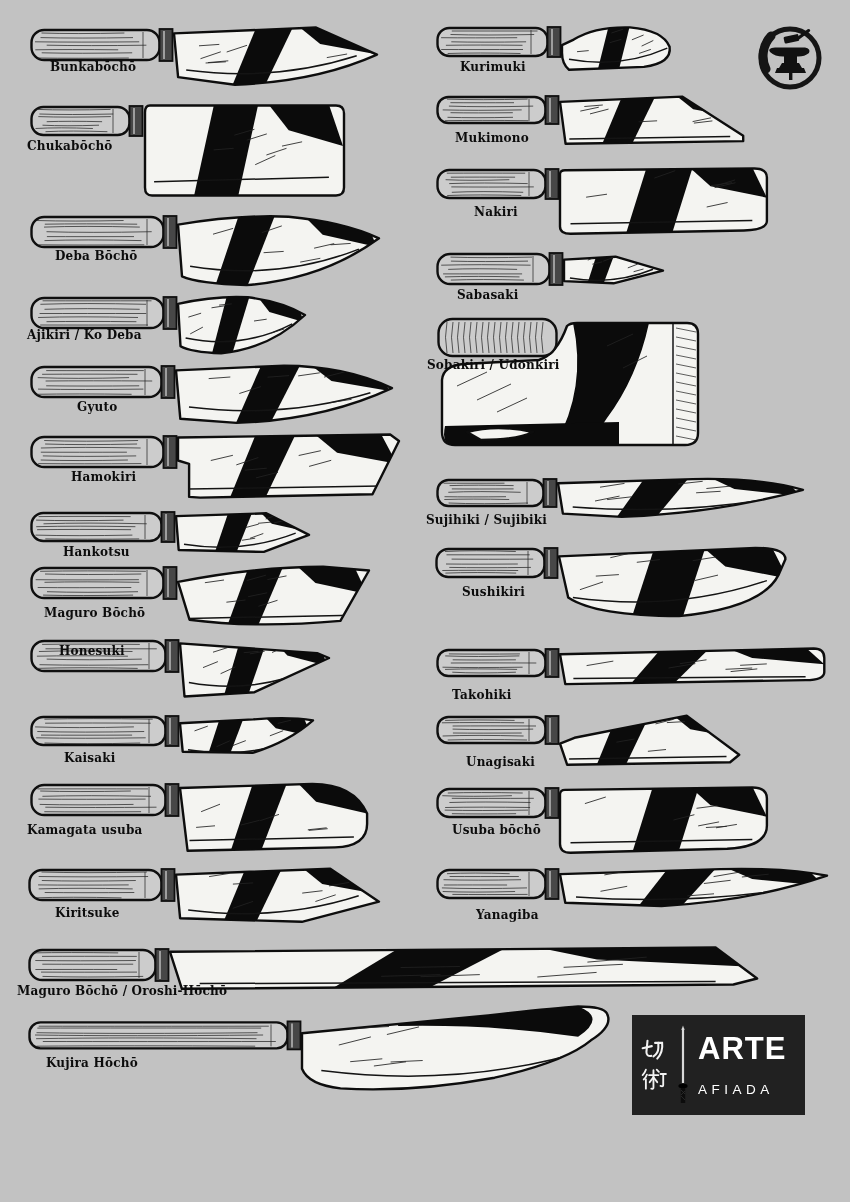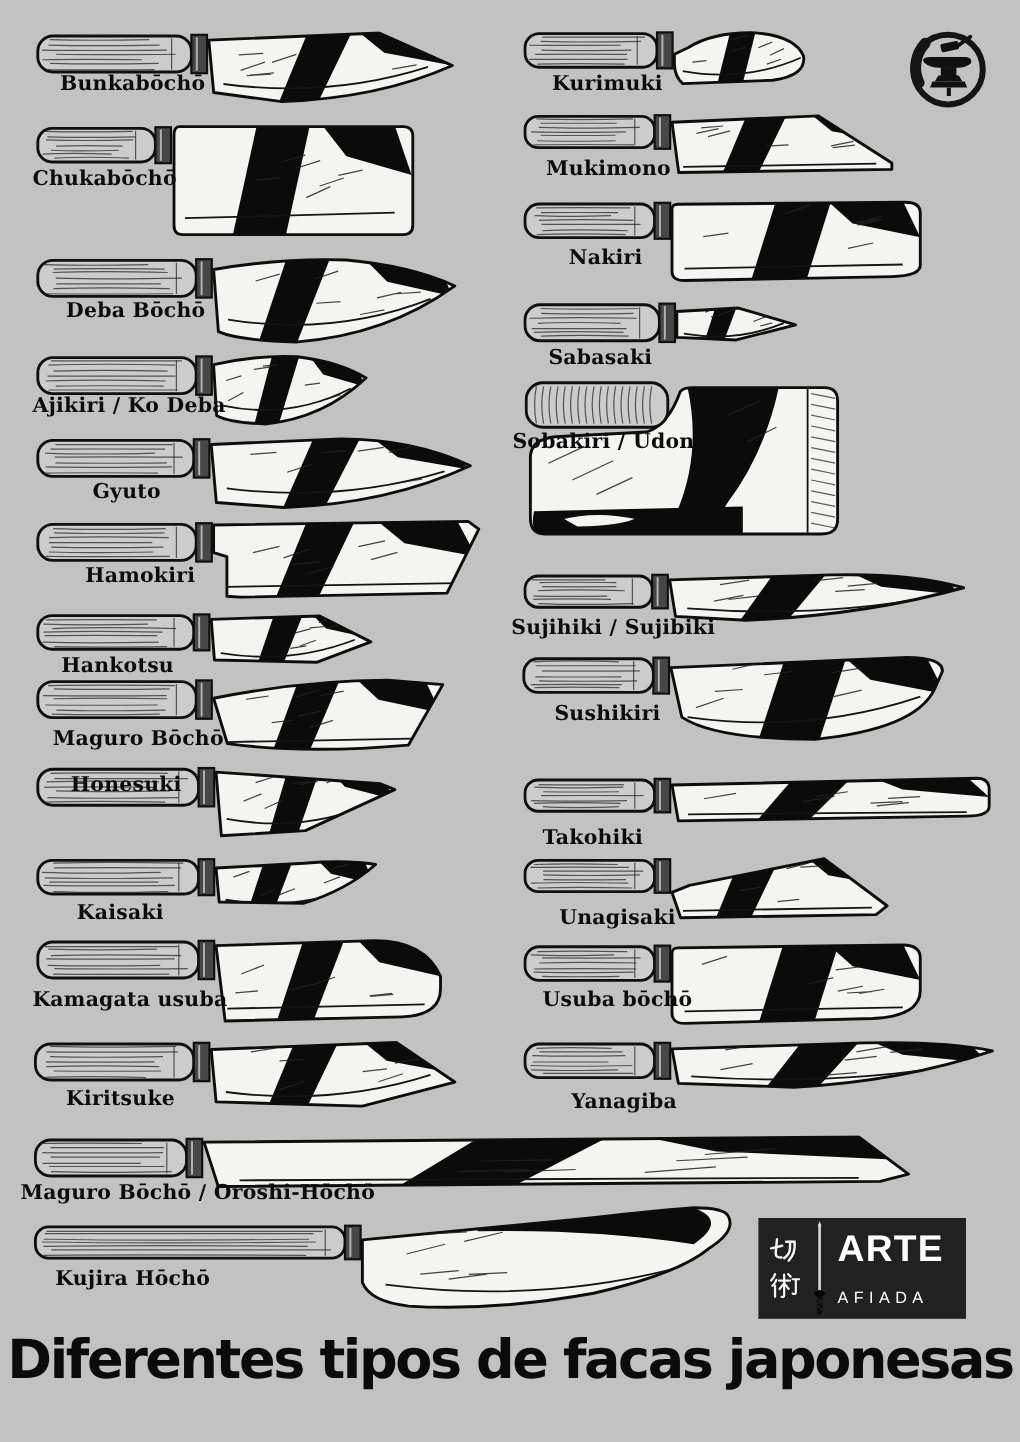--- a/index.html
+++ b/index.html
@@ -1,29 +1,29 @@
 <!DOCTYPE html>
 <html><head>
 <meta charset="utf-8">
 <style>
   html,body{margin:0;padding:0;background:#c2c2c2;}
   #poster{position:relative;width:850px;height:1202px;background:#c2c2c2;overflow:hidden;
           font-family:"DejaVu Serif",serif;}
   .knife{position:absolute;}
   .klabel{position:absolute;font-family:"DejaVu Serif",serif;font-weight:bold;
-          font-size:17px;color:#0c0c0c;white-space:nowrap;letter-spacing:.2px;}
+          font-size:12px;color:#0c0c0c;white-space:nowrap;letter-spacing:.2px;}
   .hnd{fill:#cccccc;stroke:#0f0f0f;stroke-width:2.4;}
   .fer{fill:#474747;stroke:#0f0f0f;stroke-width:1.8;}
   .bld{fill:#f4f4f1;stroke:#0d0d0d;stroke-width:2.4;stroke-linejoin:round;}
   .ink{fill:#0b0b0b;}
   .grain{stroke:#2a2a2a;stroke-width:1;fill:none;opacity:.75;}
   .scr{stroke:#222222;stroke-width:1;fill:none;opacity:.85;}
   .bev{stroke:#141414;stroke-width:1.5;fill:none;}
   #top-logo{position:absolute;left:751px;top:19px;width:78px;height:78px;}
-  #brand-badge{position:absolute;left:632px;top:1015px;width:173px;height:84px;
+  #brand-badge{position:absolute;left:632px;top:1015px;width:173px;height:100px;
                background:#212121;display:flex;align-items:center;padding:0;box-sizing:border-box;}
   #brand-kanji{width:44px;display:flex;flex-direction:column;align-items:center;gap:3px;}
   #brand-sword{width:14px;height:80px;position:relative;}
   #brand-text{flex:1;color:#fff;font-family:"Liberation Sans",sans-serif;padding-left:8px;}
   #brand-line1{font-size:31px;font-weight:bold;letter-spacing:1px;line-height:30px;}
   #brand-line2{font-size:13.5px;letter-spacing:4.5px;margin-top:18px;}
   #poster-title{position:absolute;left:0;right:0;top:1106px;text-align:center;
     font-family:"DejaVu Sans",sans-serif;font-weight:bold;font-size:45px;color:#0b0b0b;
     letter-spacing:-2px;}
   #poster-credit{position:absolute;left:0;right:0;top:1158px;text-align:center;
@@ -200,21 +200,21 @@
        <path class="bev" d="M8,33.8 Q66.5,43.2 119.7,22.6"></path>
        <path class="scr" d="M97.7,12.4 l13.3,-2.8 M65.9,29.8 l13.3,-2.1 M74,27.8 l13.3,-4.8 M69.4,17.1 l13.3,-3.5 M89.7,8.5 l13.3,-4.8 M82.1,12.8 l13.3,-1.2 "></path>
      </g>
    </g>
    <rect class="hnd" x="1.5" y="4" width="130" height="28" rx="11.8"></rect>
    <path class="grain" d="M8.6,7.6 q36.8,-0.4 92,0 M6.1,11.1 q35,1.1 87.4,0 M13.5,14.8 q41.3,-1.4 103.3,0 M6.2,17.7 q39.7,-1 99.2,0 M7.1,20.7 q37.6,-0.5 94,0 M5.5,26.1 q38.8,1.1 96.9,0 M15.3,29.9 q37.6,0.6 93.9,0 "></path>
    <path class="grain" d="M115,6 L115,30" stroke-width="1.6"></path>
    <rect class="fer" x="131.5" y="3" width="13" height="30"></rect>
    <path d="M136,5 L136,31" stroke="#b5b5b5" stroke-width="1.6"></path>
  </svg></div>
-      <span class="klabel" style="left: 51px; top: 545px;">Hankotsu</span>
+      <span class="klabel" style="left: 63px; top: 545px;">Hankotsu</span>
       <div class="knife" style="left: 30px; top: 564px; width: 342px; height: 66px;"><svg width="342" height="66" viewBox="0 0 342 66">
    <defs>
             <clipPath id="cp-hakata-bocho">
               <path d="M0,16.4 Q76.4,1.3 145.2,1.3 L191,5 L162.4,55.4 Q76.4,63 11.5,54.2 Z"></path>
             </clipPath>
           </defs>
    <g transform="translate(148,1.5)">
      <path class="bld" d="M0,16.4 Q76.4,1.3 145.2,1.3 L191,5 L162.4,55.4 Q76.4,63 11.5,54.2 Z"></path>
      <g clip-path="url(#cp-hakata-bocho)">
        <path class="ink" d="M71.2,0 L105.6,0 L78.8,63 L48.3,63 Z"></path>
@@ -633,14 +633,13 @@
         <rect x="4.8" y="63" width="4.4" height="15" fill="#0c0c0c"></rect>
         <path d="M5,65 L9,69 M9,66 L5,70 M5,71 L9,75" stroke="#2e2e2e" stroke-width="0.8"></path>
       </svg>
     </div>
     <div id="brand-text">
       <div id="brand-line1">ARTE</div>
       <div id="brand-line2">AFIADA</div>
     </div>
   </div>
 
-  <div id="poster-title">Diferentes tipos de facas japonesas</div>
 </div>
 
 </body></html>

